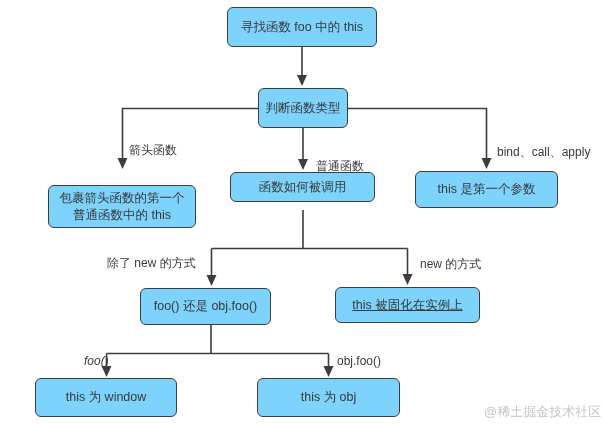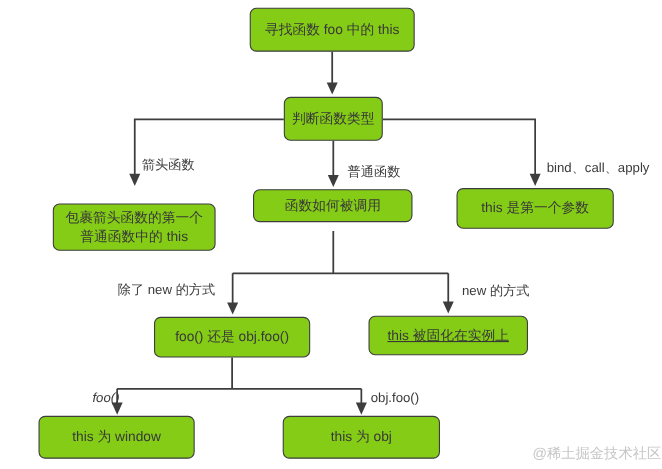--- a/index.html
+++ b/index.html
@@ -4,38 +4,38 @@
 <style>
   html,body{margin:0;padding:0;background:#ffffff;}
   .canvas{
     position:relative;width:602px;height:426px;background:#ffffff;
     font-family:"Liberation Sans","DejaVu Sans",sans-serif;overflow:hidden;
   }
   svg.connectors{position:absolute;left:0;top:0;width:602px;height:426px;}
   .node{
     position:absolute;box-sizing:border-box;
     display:flex;flex-direction:column;align-items:center;justify-content:center;
-    background:#84cc16;border:1.6px solid #3d3d3d;border-radius:6px;
+    background:#7dd3fc;border:1.6px solid #3d3d3d;border-radius:6px;
     font-size:12.5px;color:#383838;text-align:center;line-height:1.35;
     white-space:nowrap;
   }
   #n1{left:227px;top:7px;width:150px;height:40px;}
   #n2{left:258px;top:88px;width:90px;height:40px;}
   #n3{left:48px;top:185px;width:148px;height:43px;}
   #n4{left:230px;top:172px;width:145px;height:30px;}
   #n5{left:415px;top:171px;width:143px;height:37px;}
-  #n6{left:140px;top:288px;width:142px;height:37px;}
+  #n6{left:140px;top:288px;width:131px;height:37px;}
   #n7{left:335px;top:287px;width:145px;height:36px;text-decoration:underline;}
   #n8{left:35px;top:378px;width:142px;height:39px;}
   #n9{left:257px;top:378px;width:143px;height:39px;}
   .edge-label{
     position:absolute;font-size:12px;color:#3a3a3a;white-space:nowrap;
   }
   #lbl-arrow-fn{left:129px;top:142px;}
-  #lbl-normal-fn{left:316px;top:148px;text-align:right;}
+  #lbl-normal-fn{left:316px;top:158px;text-align:right;}
   #lbl-bind{left:497px;top:144px;}
   #lbl-not-new{left:107px;top:255px;}
   #lbl-new{left:420px;top:256px;}
   #lbl-foo{left:84px;top:354px;font-style:italic;}
   #lbl-objfoo{left:337px;top:354px;}
   .watermark{
     position:absolute;left:484px;top:403px;font-size:13px;color:#c6c6c6;
     white-space:nowrap;
   }
 </style>

